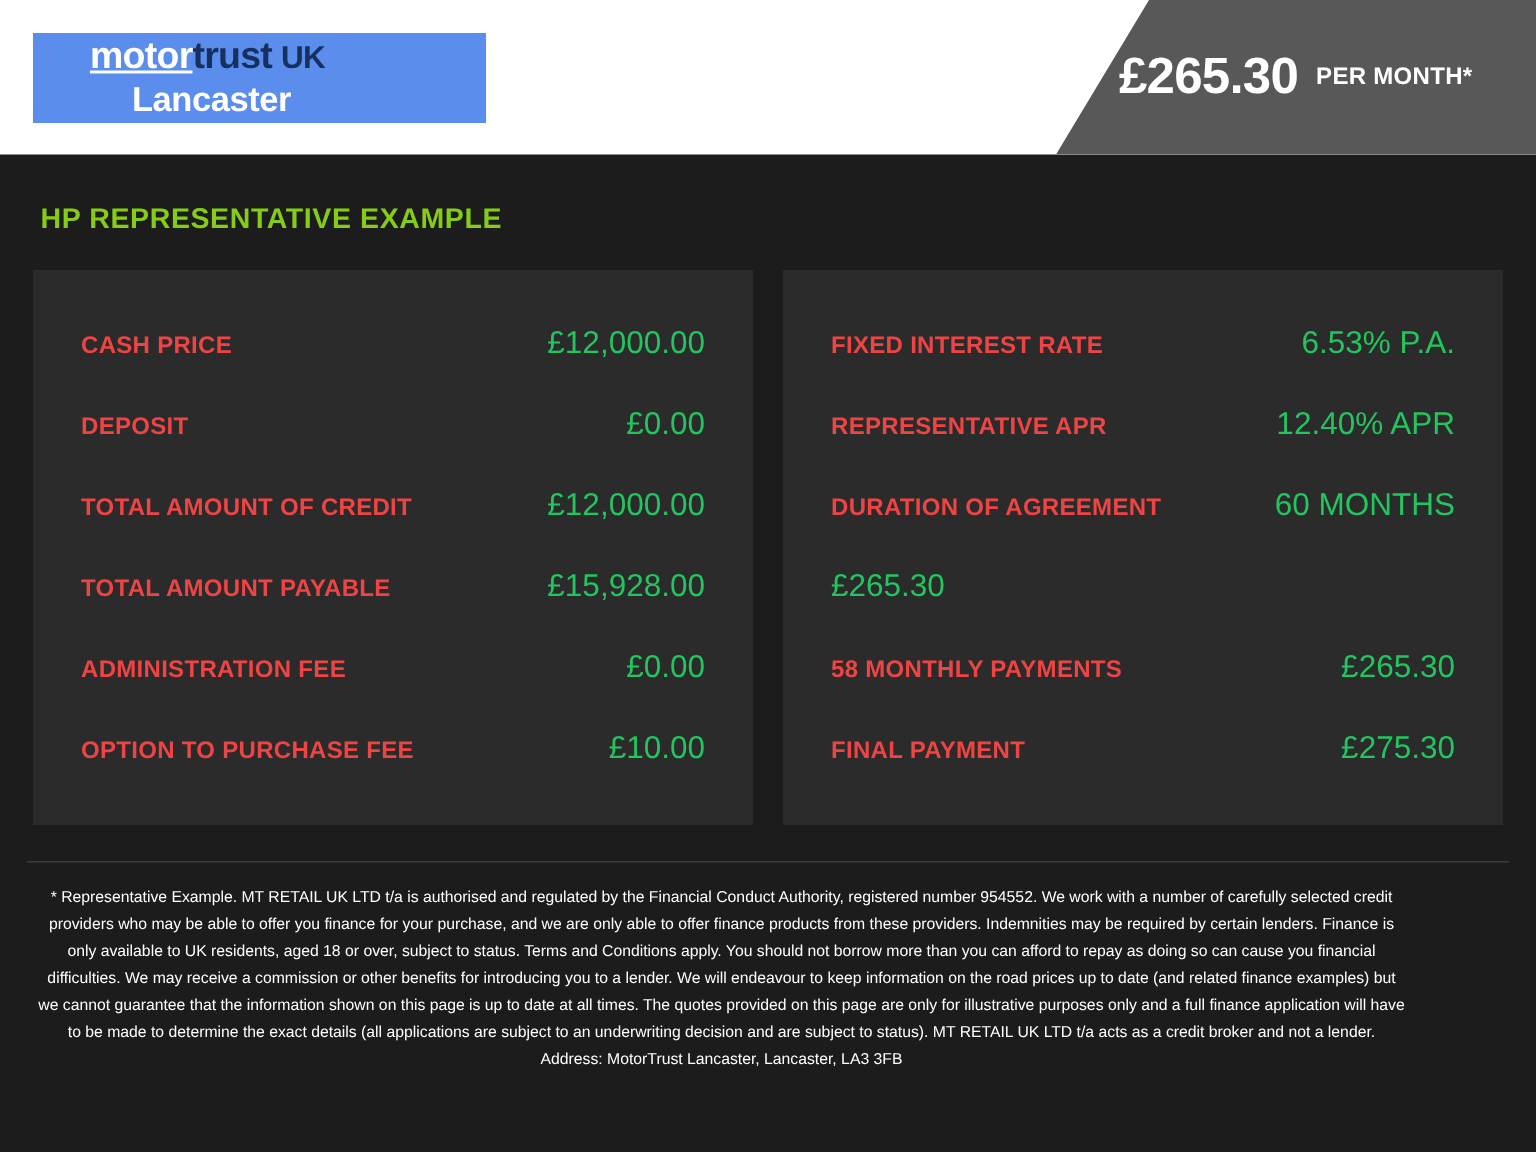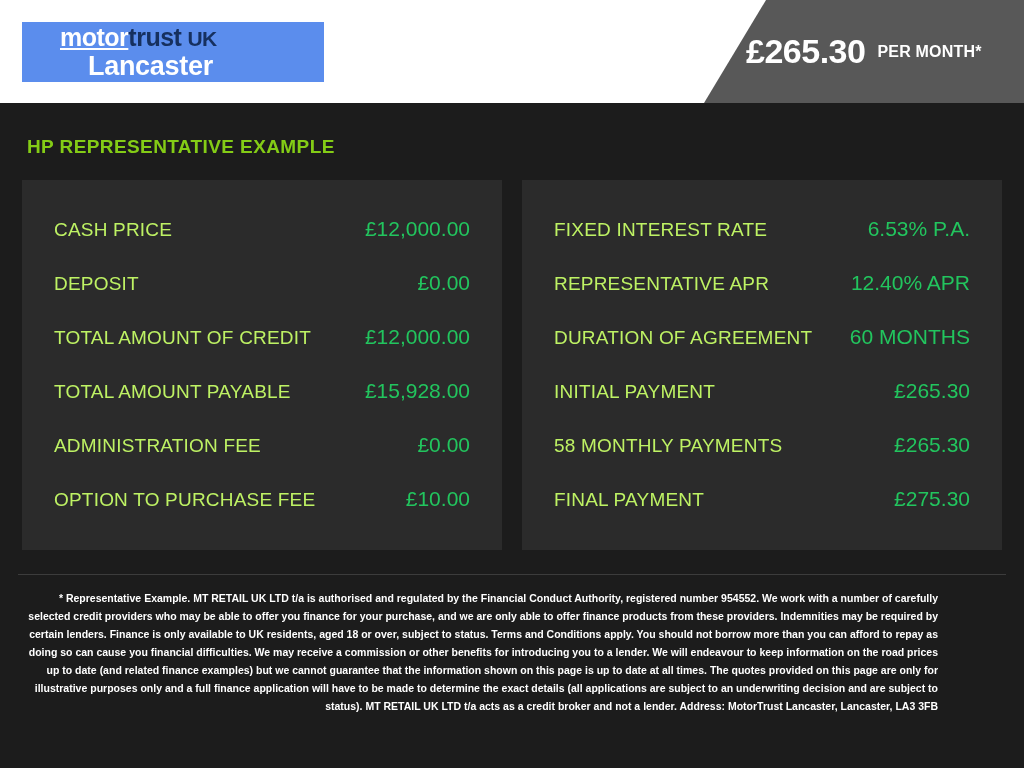--- a/index.html
+++ b/index.html
@@ -40,21 +40,21 @@
     font-size: 25px;
     font-weight: bold;
     letter-spacing: -0.5px;
     line-height: 27px;
     white-space: nowrap;
   }
   .logo-motor { color: #ffffff; text-decoration: underline; }
   .logo-trust { color: #16305f; }
   .logo-uk { color: #16305f; font-size: 21px; margin-left: 6px; }
   .logo-line2 {
-    font-size: 27px;
+    font-size: 23px;
     font-weight: bold;
     color: #ffffff;
     line-height: 29px;
     letter-spacing: -0.3px;
     margin-left: 28px;
   }
 
   .price-banner {
     position: absolute;
     right: 0;
@@ -103,23 +103,23 @@
     padding: 22px 22px 22px 22px;
     min-height: 370px;
   }
   .row {
     display: flex;
     align-items: baseline;
     justify-content: space-between;
     padding: 15px 10px 15px 10px;
   }
   .row .label {
-    color: #bef264;
-    font-size: 19px;
-    font-weight: normal;
+    color: #ef4444;
+    font-size: 16px;
+    font-weight: bold;
     letter-spacing: 0.2px;
     white-space: nowrap;
   }
   .row .value {
     color: #22c55e;
     font-size: 21px;
     font-weight: normal;
     white-space: nowrap;
     text-align: right;
   }
@@ -127,23 +127,22 @@
   
   .divider {
     border-top: 1px solid #3c3c3c;
     margin: 24px 18px 0 18px;
   }
   .disclaimer {
     color: #ffffff;
     font-size: 10.5px;
     line-height: 18px;
     padding: 14px 22px 0 24px;
-    text-align: right;
+    text-align: center;
     max-width: 960px;
-    font-weight: bold;
   }
 </style>
 </head>
 <body>
 
 <div class="page">
 
   <div class="header">
     <div class="logo-box">
       <div class="logo-line1">
@@ -196,21 +195,20 @@
       </div>
       <div class="row">
         <span class="label">REPRESENTATIVE APR</span>
         <span class="value">12.40% APR</span>
       </div>
       <div class="row">
         <span class="label">DURATION OF AGREEMENT</span>
         <span class="value">60 MONTHS</span>
       </div>
       <div class="row">
-        <span class="label">INITIAL PAYMENT</span>
         <span class="value">£265.30</span>
       </div>
       <div class="row">
         <span class="label">58 MONTHLY PAYMENTS</span>
         <span class="value">£265.30</span>
       </div>
       <div class="row">
         <span class="label">FINAL PAYMENT</span>
         <span class="value">£275.30</span>
       </div>

